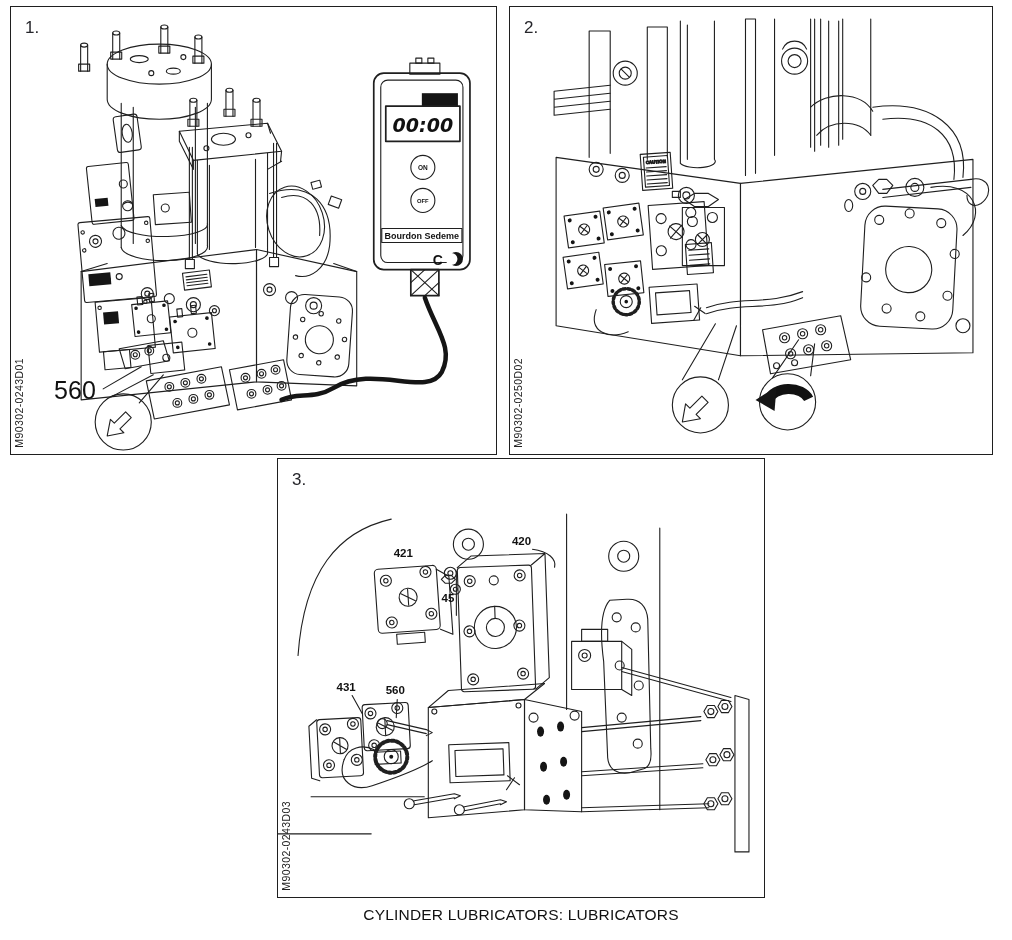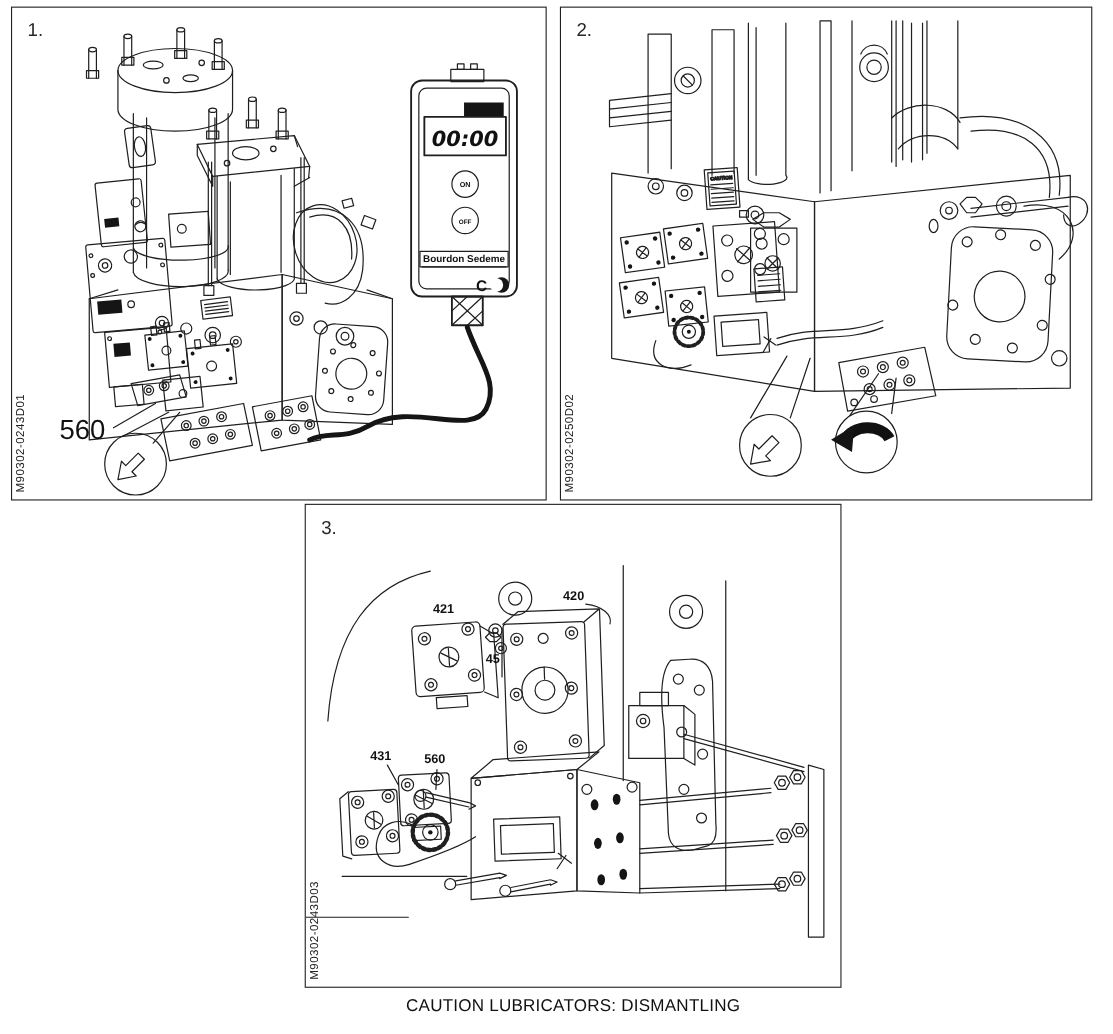--- a/index.html
+++ b/index.html
@@ -576,13 +576,13 @@
     </g>
 
     <text class="part" x="125" y="98" text-anchor="middle">421</text>
     <text class="part" x="243" y="86" text-anchor="middle">420</text>
     <text class="part" x="176" y="143" text-anchor="end">45</text>
     <text class="part" x="68" y="231" text-anchor="middle">431</text>
     <text class="part" x="117" y="234" text-anchor="middle">560</text>
   </svg>
 </div>
 
-<div class="caption">CAUTION LUBRICATORS: DISMANTLING</div>
+<div class="caption">CYLINDER LUBRICATORS: LUBRICATORS</div>
 
 </body></html>

